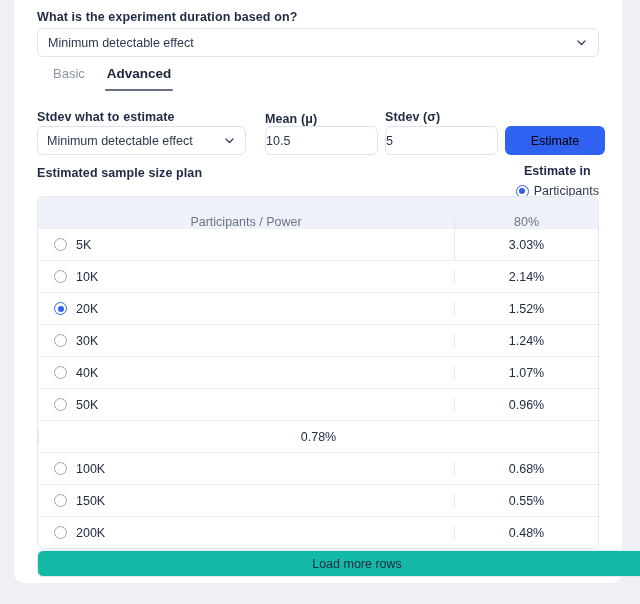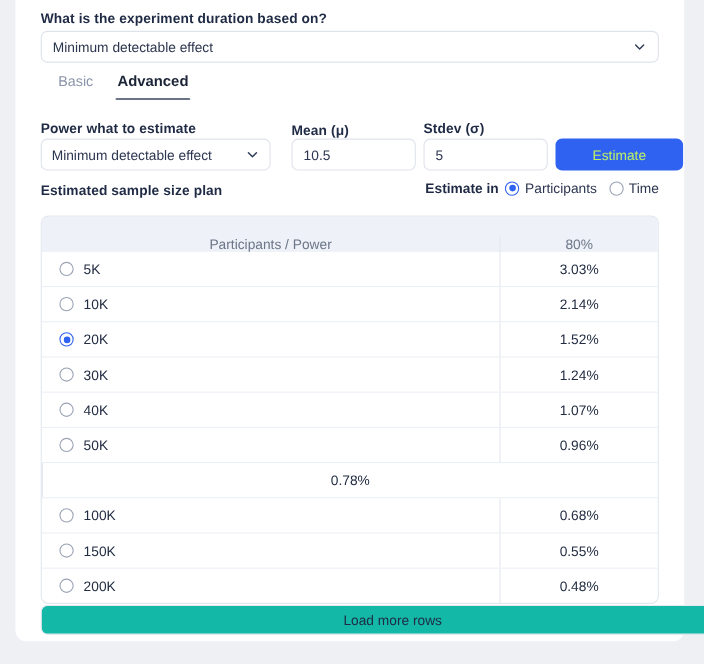--- a/index.html
+++ b/index.html
@@ -126,57 +126,58 @@
   #estimate-select .sel-value { flex: 1; }
 
   .num-input {
     position: absolute;
     top: 126px;
     height: 29px;
     box-sizing: border-box;
     background: #fff;
     border: 1px solid #dfe3ec;
     border-radius: 6px;
-    padding: 0 10px;
+    padding: 0 0;
     font-size: 12.5px;
     color: #2d3650;
     font-family: "Liberation Sans", sans-serif;
     outline: none;
   }
   #mean-input  { left: 251px; width: 113px; }
   #stdev-input { left: 371px; width: 113px; }
 
   #estimate-button {
     position: absolute;
     left: 491px;
     top: 126px;
-    width: 116px;
+    width: 100px;
     height: 29px;
     background: #2f62f0;
-    color: #bef264;
+    color: #000000;
     border: none;
     border-radius: 6px;
     font-size: 12.5px;
     font-family: "Liberation Sans", sans-serif;
     cursor: pointer;
     padding: 0;
   }
 
   
   #plan-label { position: absolute; left: 23px; top: 166px; }
 
   #estimate-in-group {
     position: absolute;
     right: 23px;
     top: 164px;
     display: flex;
     align-items: center;
     gap: 6px;
     font-size: 12.5px;
     color: #1f2a44;
+    flex-direction: column;
   }
   #estimate-in-group .eg-label { font-weight: bold; }
   .radio-opt {
     display: flex;
     align-items: center;
     gap: 5px;
     cursor: pointer;
     color: #2d3650;
   }
   .radio-opt + .radio-opt { margin-left: 5px; }
@@ -218,21 +219,21 @@
     border-radius: 7px;
     overflow: hidden;
     box-sizing: border-box;
     background: #fff;
   }
   .trow {
     display: flex;
     height: 31px;
     align-items: stretch;
   }
-  .trow + .trow { border-top: 1px solid #eceff5; }
+  .trow + .trow { border-top: 1px solid #eceff5; align-items: center; }
   .thead {
     background: #eef1f7;
     height: 32px;
     align-items: flex-end;
   }
   .thead .cell-left,
   .thead .cell-right {
     font-size: 12.5px;
     color: #6c7689;
     justify-content: center;
@@ -296,21 +297,21 @@
 
   <div id="tabs">
     <div class="tab">
       <span>Basic</span>
     </div>
     <div class="tab active">
       <span>Advanced</span>
     </div>
   </div>
 
-  <div id="estimate-label" class="field-label">Power what to estimate</div>
+  <div id="estimate-label" class="field-label">Stdev what to estimate</div>
   <div id="mean-label" class="field-label">Mean (μ)</div>
   <div id="stdev-label" class="field-label">Stdev (σ)</div>
 
   <div id="estimate-select">
     <span class="sel-value">Minimum detectable effect</span>
     <span>
       <svg class="chev" viewBox="0 0 16 16" fill="none" aria-hidden="true">
         <path d="M3.5 6 L8 10.5 L12.5 6" stroke="currentColor" stroke-width="1.6" stroke-linecap="round" stroke-linejoin="round"></path>
       </svg>
     </span>

